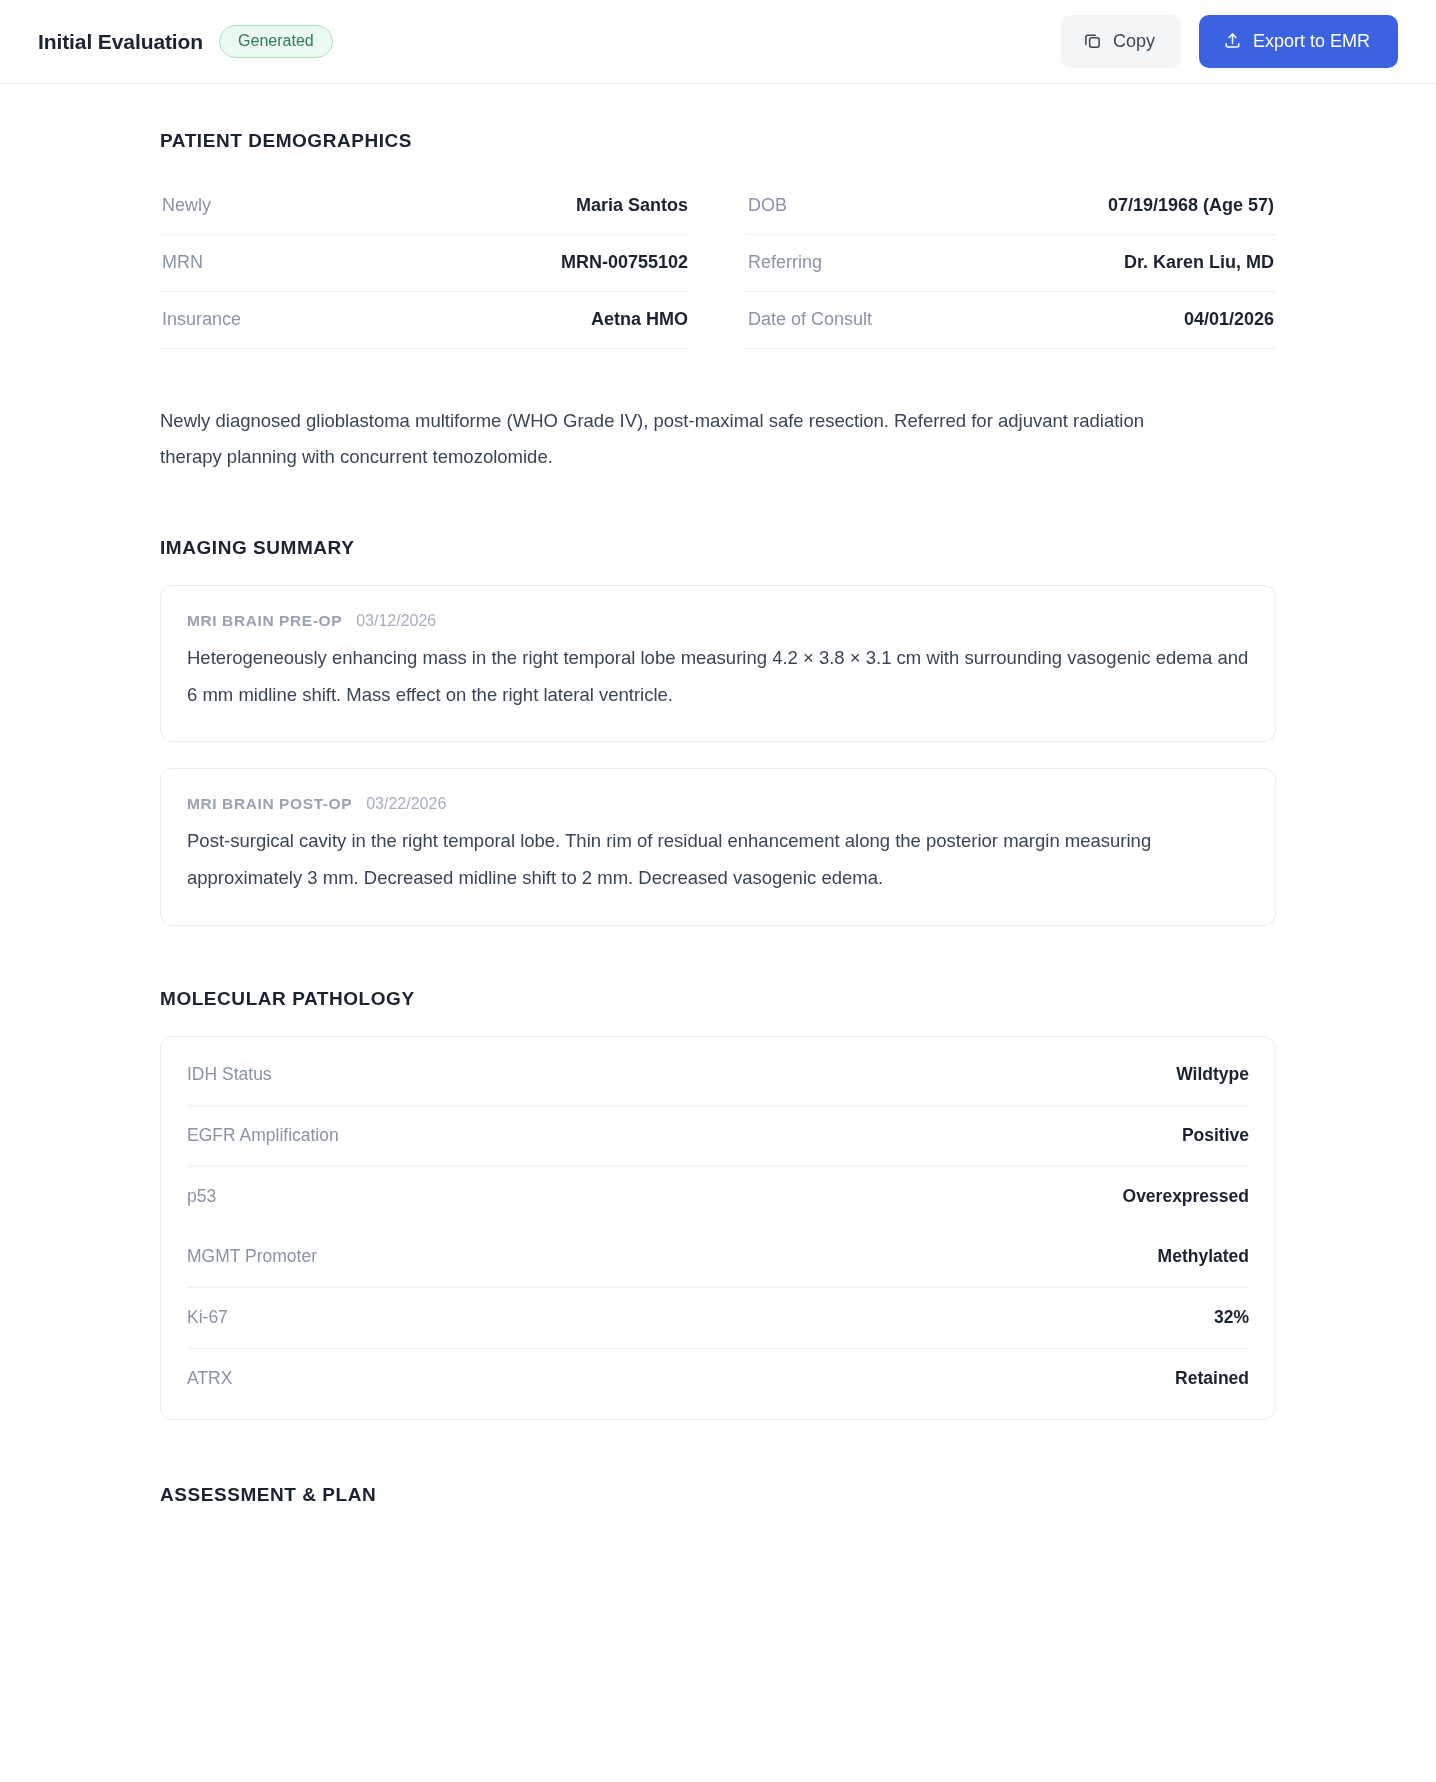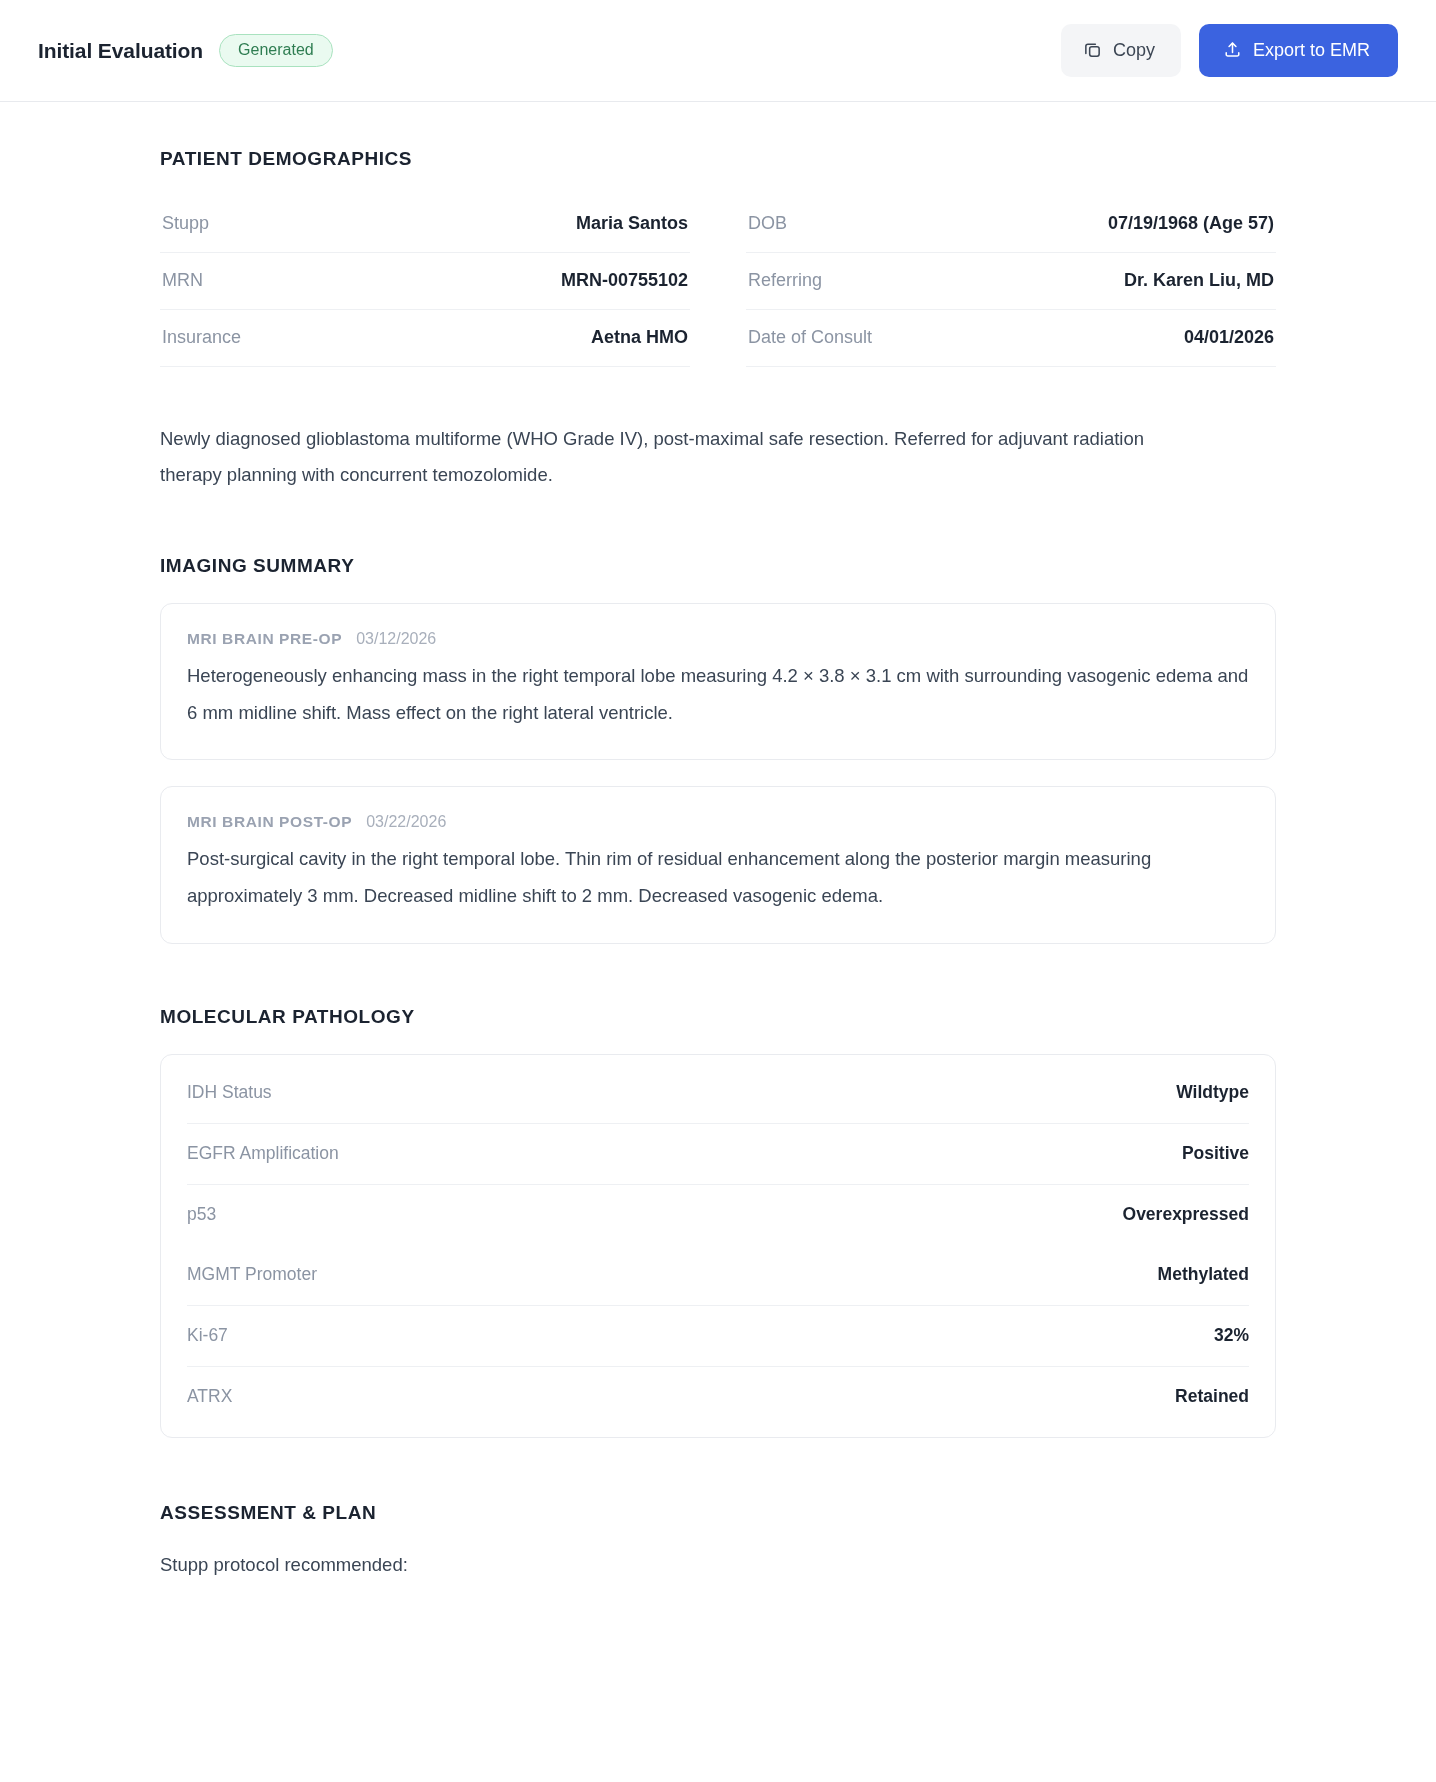--- a/index.html
+++ b/index.html
@@ -14,21 +14,21 @@
   .page {
     width: 1436px;
     min-height: 1782px;
     background: #ffffff;
     position: relative;
     overflow: hidden;
   }
 
   
   .header {
-    height: 102px;
+    height: 84px;
     border-bottom: 1px solid #e8eaee;
     display: flex;
     align-items: center;
     padding: 0 38px 0 38px;
     background: #ffffff;
   }
   .header-left {
     display: flex;
     align-items: center;
     gap: 16px;
@@ -229,21 +229,21 @@
   </div>
 
   <div class="content">
     <div class="inner">
 
       <div>
         <div class="section-title">PATIENT DEMOGRAPHICS</div>
         <div class="demo-grid">
           <div>
             <div class="kv-row">
-              <span class="kv-key">Stupp</span>
+              <span class="kv-key">Newly</span>
               <span class="kv-val">Maria Santos</span>
             </div>
             <div class="kv-row">
               <span class="kv-key">MRN</span>
               <span class="kv-val">MRN-00755102</span>
             </div>
             <div class="kv-row">
               <span class="kv-key">Insurance</span>
               <span class="kv-val">Aetna HMO</span>
             </div>
@@ -320,18 +320,17 @@
                 <span class="path-key">ATRX</span>
                 <span class="path-val">Retained</span>
               </div>
             </div>
           </div>
         </div>
       </div>
 
       <div class="block-gap-4">
         <div class="section-title">ASSESSMENT &amp; PLAN</div>
-        <div class="assess-text">Stupp protocol recommended:</div>
       </div>
 
     </div>
   </div>
 </div>
 
 </body></html>

